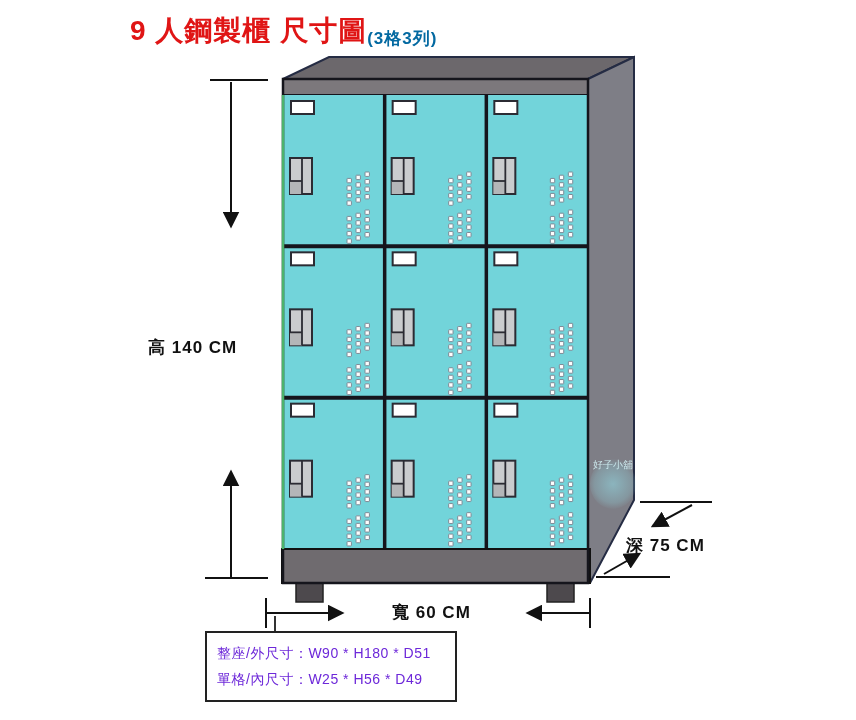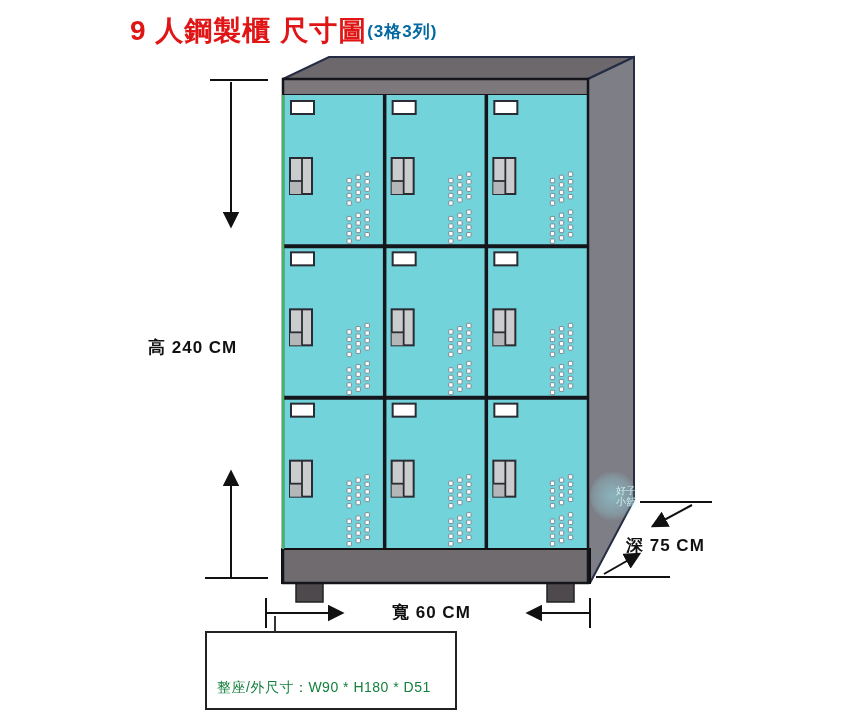--- a/index.html
+++ b/index.html
@@ -1,42 +1,42 @@
 <!DOCTYPE html>
 <html><head>
 <meta charset="utf-8">
 <style>
   html,body{margin:0;padding:0;background:#fff;}
   .stage{
     position:relative;width:856px;height:720px;overflow:hidden;background:#fff;
     font-family:"Liberation Sans","DejaVu Sans",sans-serif;
   }
-  .title{position:absolute;left:130px;top:12px;white-space:nowrap;display:flex;align-items:center;}
+  .title{position:absolute;left:130px;top:12px;white-space:nowrap;display:flex;align-items:flex-end;}
   .title-main{font-size:28px;font-weight:bold;color:#e01515;letter-spacing:1px;}
   .title-sub{font-size:17px;font-weight:bold;color:#0369a1;letter-spacing:1px;}
   #cab-svg{position:absolute;left:0;top:0;}
   .dim-label{
     position:absolute;font-size:17px;font-weight:600;color:#111;
     white-space:nowrap;letter-spacing:1px;
   }
   #lbl-height{left:148px;top:336px;}
   #lbl-width{left:392px;top:601px;}
   #lbl-depth{left:626px;top:534px;}
   .spec-box{
     position:absolute;left:205px;top:631px;width:252px;
     border:2px solid #222;background:#fff;box-sizing:border-box;
     padding:7px 10px 8px 10px;
   }
-  .spec-line{font-size:14px;color:#15803d;line-height:26px;white-space:nowrap;letter-spacing:.5px;margin-top:34px;}
+  .spec-line{font-size:14px;color:#6d28d9;line-height:26px;white-space:nowrap;letter-spacing:.5px;}
   .leader{position:absolute;left:274px;top:616px;width:2px;height:15px;background:#333;}
   .watermark{
-    position:absolute;left:590px;top:471px;width:46px;height:50px;border-radius:50%;
+    position:absolute;left:590px;top:459px;width:46px;height:50px;border-radius:50%;
     background:radial-gradient(circle, rgba(150,225,235,.55) 0%, rgba(150,225,235,.25) 55%, rgba(150,225,235,0) 75%);
     color:rgba(215,248,252,.85);font-size:10px;line-height:11px;text-align:right;
-    display:flex;flex-direction:column;justify-content:center;pointer-events:none;
+    display:flex;justify-content:center;pointer-events:none;
   }
 </style>
 </head>
 <body>
 
 <div class="stage">
 
   <div class="title">
     <span class="title-main">9 人鋼製櫃 尺寸圖</span>
     <span class="title-sub">(3格3列)</span>
@@ -407,28 +407,29 @@
           <line x1="590" y1="613" x2="528" y2="613" marker-end="url(#arr)"></line>
           <line x1="590" y1="598" x2="590" y2="628"></line>
           <line x1="640" y1="502" x2="712" y2="502"></line>
           <line x1="692" y1="505" x2="653" y2="526" marker-end="url(#arr)"></line>
           <line x1="596" y1="577" x2="670" y2="577"></line>
           <line x1="604" y1="574" x2="639" y2="554" marker-end="url(#arr)"></line>
         </g>
       </g>
   </svg>
 
-  <div class="dim-label" id="lbl-height">高 240 CM</div>
+  <div class="dim-label" id="lbl-height">高 140 CM</div>
   <div class="dim-label" id="lbl-width">寬 60 CM</div>
   <div class="dim-label" id="lbl-depth">深 75 CM</div>
 
   <div class="leader"></div>
 
   <div class="spec-box">
     <div class="spec-line">整座/外尺寸：W90 * H180 * D51</div>
+    <div class="spec-line">單格/內尺寸：W25 * H56 * D49</div>
   </div>
 
   <div class="watermark">
     <span>好子</span>
     <span>小舖</span>
   </div>
 
 </div>
 
 </body></html>

